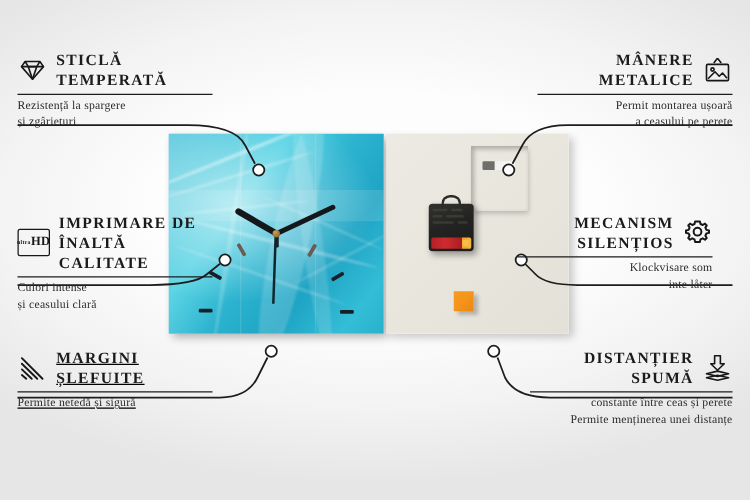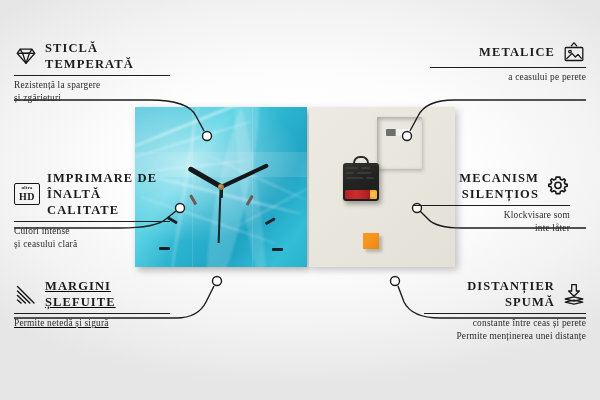--- a/index.html
+++ b/index.html
@@ -143,21 +143,21 @@
   .left  .c-title { text-align:left; }
   .left  .c-sub  { text-align:left; }
   .right .c-head { justify-content:flex-end; }
   .right .c-title{ text-align:right; }
   .right .c-sub  { text-align:right; }
 
   .ico { width:24px; height:24px; flex:0 0 24px; display:block; }
   .ico svg { display:block; width:24px; height:24px; }
   .hd-box {
     width:26px; height:22px; flex:0 0 26px; border:1.4px solid #171717;
-    border-radius:2px; display:flex; flex-direction:column;
+    border-radius:2px; display:flex; flex-direction:row;
     align-items:center; justify-content:center; line-height:1;
   }
   .hd-box .u { font-size:4.6px; font-weight:bold; letter-spacing:.3px; color:#171717; }
   .hd-box .h { font-size:10px; font-weight:bold; letter-spacing:.4px; color:#171717; margin-top:.5px; }
 
   svg.leaders { position:absolute; inset:0; width:600px; height:400px; pointer-events:none; }
   svg.leaders path { fill:none; stroke:#1d1d1d; stroke-width:1.4; }
   svg.leaders circle { fill:#ffffff; stroke:#1d1d1d; stroke-width:1.4; }
 </style>
 </head>
@@ -307,35 +307,37 @@
     </div>
     <div class="c-rule"></div>
     <div class="c-sub">
       <div>Permite netedă și sigură</div>
     </div>
   </div>
 
   <div class="callout right" style="left:430px; top:40px; width:156px;">
     <div class="c-head">
       <div class="c-title">
+        <div>MÂNERE</div>
         <div>METALICE</div>
       </div>
       <span class="ico">
         <svg viewBox="0 0 24 24">
             <g fill="none" stroke="#171717" stroke-width="1.3" stroke-linejoin="round">
           <rect x="3.2" y="7.5" width="17.6" height="13" rx="1"></rect>
           <path d="M12 2.6 L9 6.4 M12 2.6 L15 6.4"></path>
           <circle cx="8" cy="11.6" r="1.3"></circle>
           <path d="M4.4 19 L10 13.4 L13.4 17 L16 14.4 L19.6 18.6"></path>
         </g>
           </svg>
       </span>
     </div>
     <div class="c-rule"></div>
     <div class="c-sub">
+      <div>Permit montarea ușoară</div>
       <div>a ceasului pe perete</div>
     </div>
   </div>
 
   <div class="callout right" style="left:414px; top:170px; width:156px;">
     <div class="c-head">
       <div class="c-title">
         <div>MECANISM</div>
         <div>SILENȚIOS</div>
       </div>

